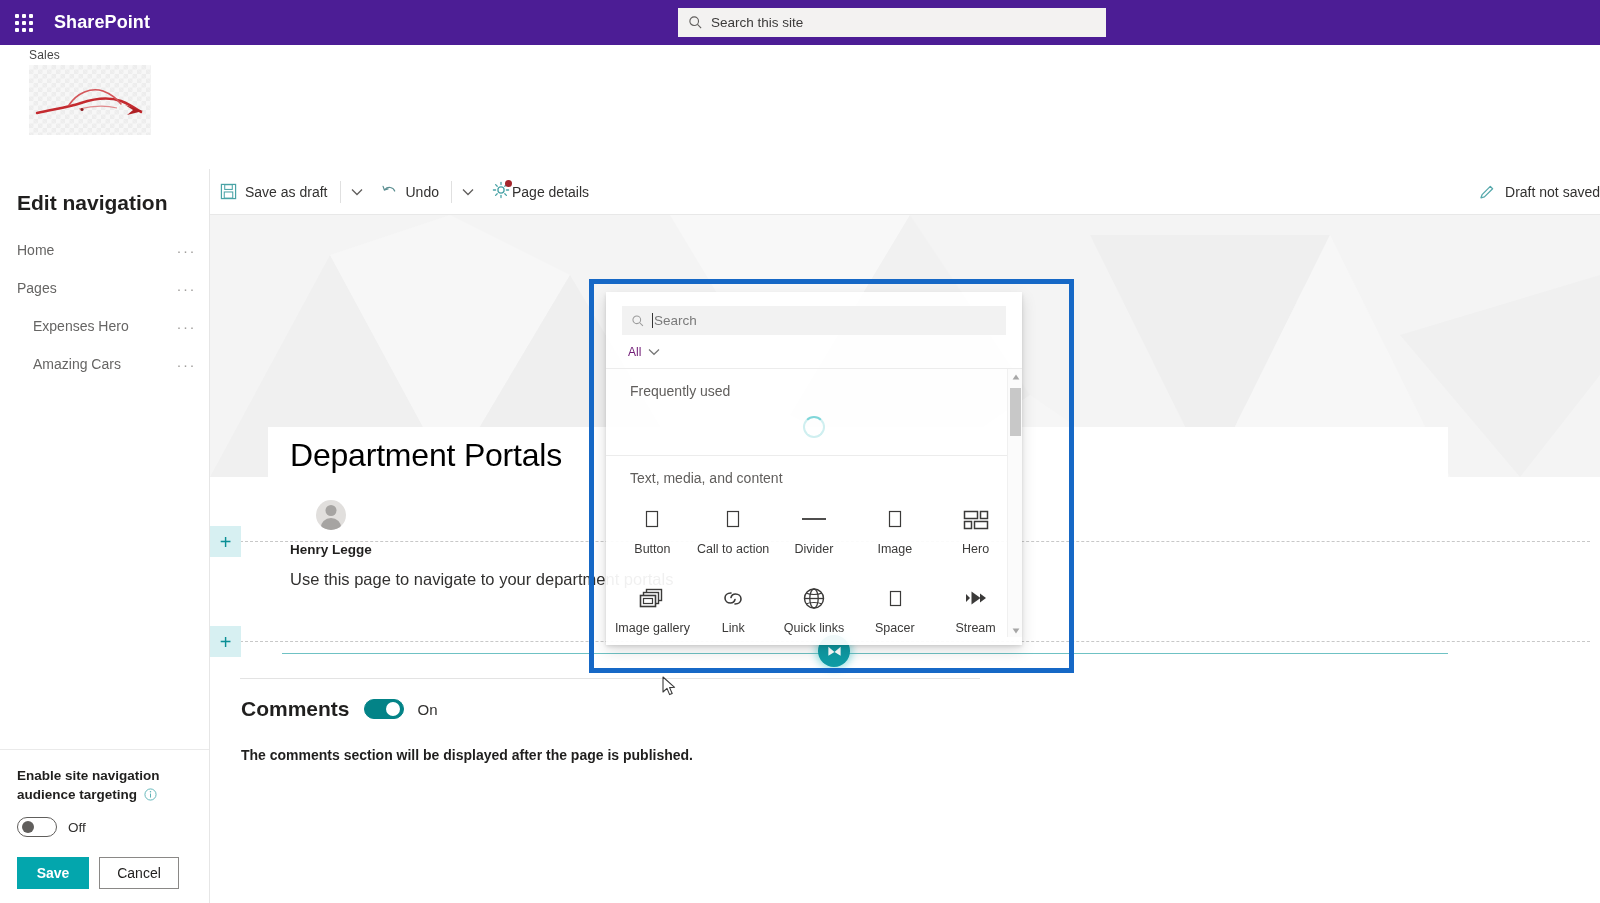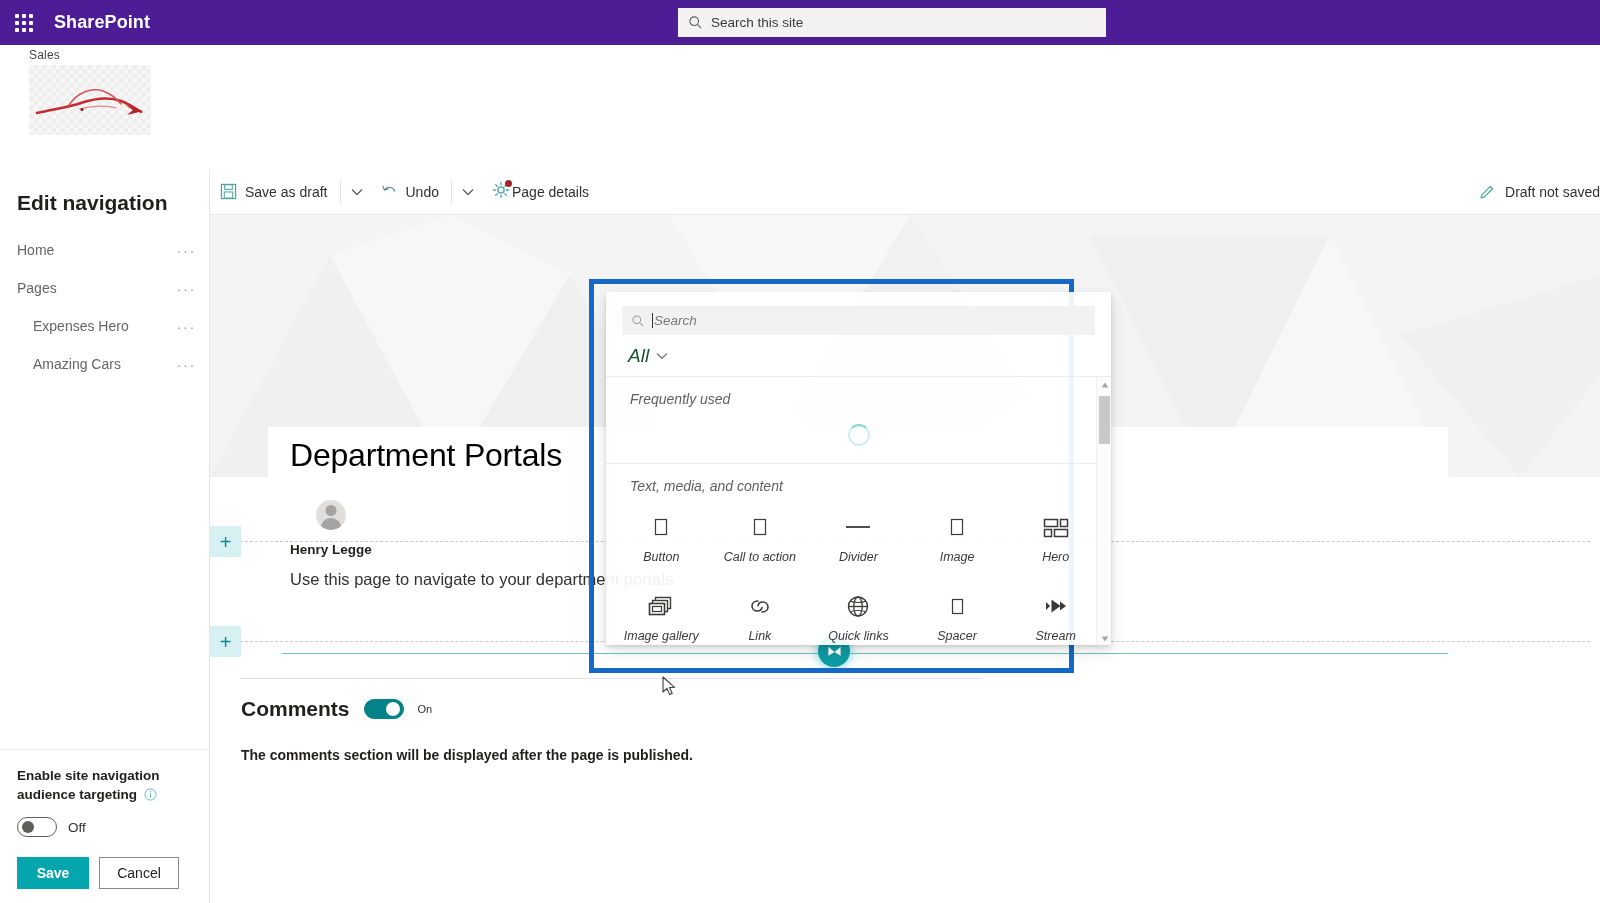--- a/index.html
+++ b/index.html
@@ -207,50 +207,50 @@
   }
   .comments-label { font-size: 21px; color: #201f1e; font-weight: 600; }
   .toggle-on {
     width: 40px; height: 20px; border-radius: 10px; background: #038387; position: relative;
     cursor: pointer; border: 1px solid #038387;
   }
   .toggle-on .knob {
     position: absolute; top: 2px; right: 3px; width: 14px; height: 14px; border-radius: 50%;
     background: #ffffff;
   }
-  .comments-state { font-size: 11px; color: #323130; }
+  .comments-state { font-size: 15px; color: #323130; }
   .comments-note {
     position: absolute; left: 31px; top: 532px; font-size: 14px; color: #201f1e; font-weight: 600;
   }
   .cursor-arrow { position: absolute; left: 452px; top: 461px; }
 
   
   .toolbox-frame {
     position: absolute; left: 589px; top: 279px; width: 485px; height: 394px;
     border: 5px solid #1668C6; background: transparent; z-index: 40;
   }
   .toolbox {
-    position: absolute; left: 606px; top: 292px; width: 505px; height: 353px;
+    position: absolute; left: 606px; top: 292px; width: 416px; height: 353px;
     background: rgba(255,255,255,.93);
     box-shadow: 0 1.6px 3.6px rgba(0,0,0,.13), 0 6.4px 14.4px rgba(0,0,0,.13);
-    z-index: 41; overflow: hidden; font-style: italic;
+    z-index: 41; overflow: hidden;
   }
   .tb-search-wrap { padding: 14px 16px 0 16px; }
   .tb-search {
     height: 29px; background: #f2f2f2; display: flex; align-items: center; padding: 0 9px;
     cursor: text;
   }
   .tb-search .caret-line {
     width: 1px; height: 15px; background: #333; margin-left: 7px; margin-right: 1px;
   }
   .tb-search .ph { font-size: 13.5px; color: #7a7a7a; }
   .tb-filter {
     display: flex; align-items: center; gap: 7px; padding: 10px 0 9px 22px; cursor: pointer;
   }
-  .tb-filter span { font-size: 19px; color: #14532d; }
+  .tb-filter span { font-size: 12px; color: #701a75; }
   .tb-body {
     position: relative; border-top: 1px solid #ececec; height: 269px; overflow: hidden;
   }
   .tb-group-head {
     font-size: 14px; color: #605e5c; padding: 14px 0 0 24px;
   }
   .spinner-row { height: 56px; display: flex; align-items: center; justify-content: center; }
   .spinner {
     width: 22px; height: 22px; border-radius: 50%;
     border: 2px solid #cfeff0; border-top-color: #7fd6d9;

